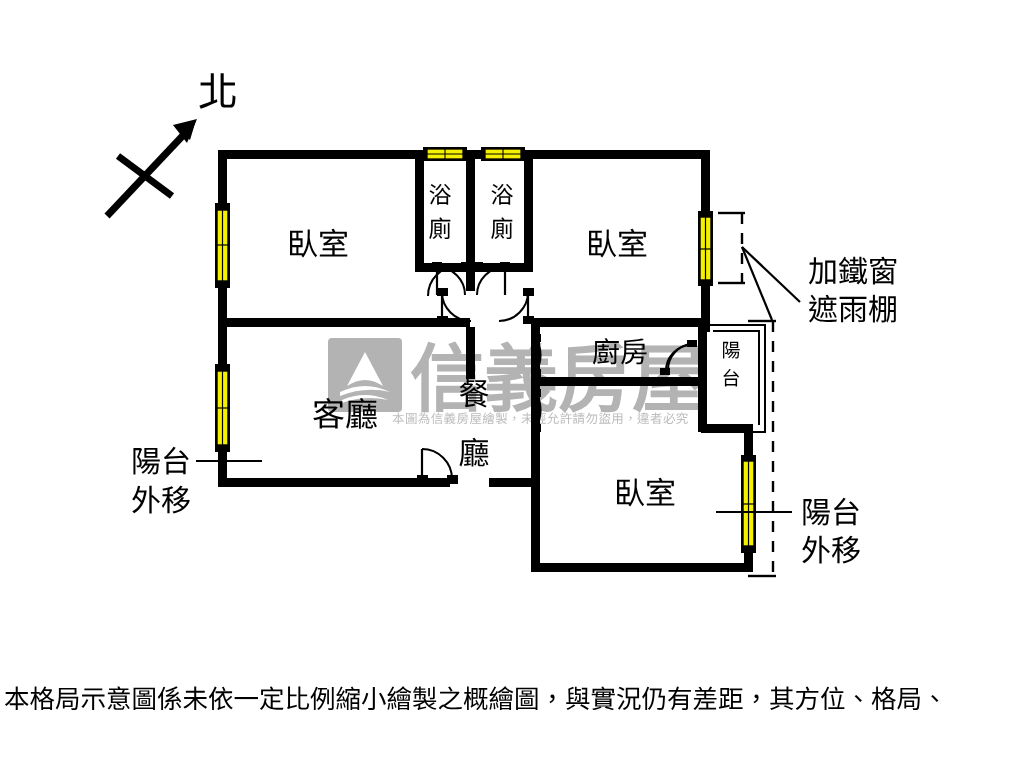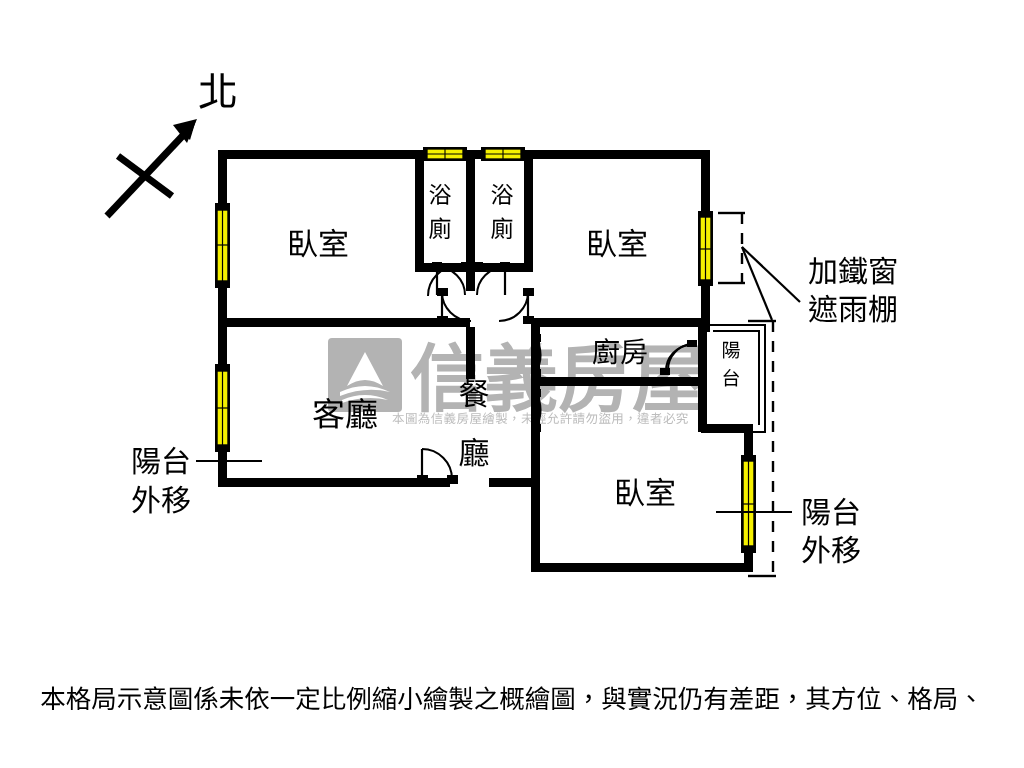--- a/index.html
+++ b/index.html
@@ -22,21 +22,21 @@
     box-sizing:border-box;
     padding:0 4px;
     font-family:"DejaVu Serif","Liberation Serif",serif;
     font-size:25.5px;
     line-height:38px;
     color:#000;
     letter-spacing:0px;
     text-align:left;
     white-space:pre-wrap;
   }
-  .disclaimer span{display:block;text-align:center;}
+  .disclaimer span{display:block;}
 </style>
 </head>
 <body>
 
 <div id="plan-root">
 
   <svg id="floorplan" viewBox="0 0 1024 768" xmlns="http://www.w3.org/2000/svg">
 
     <g opacity="1">
 

